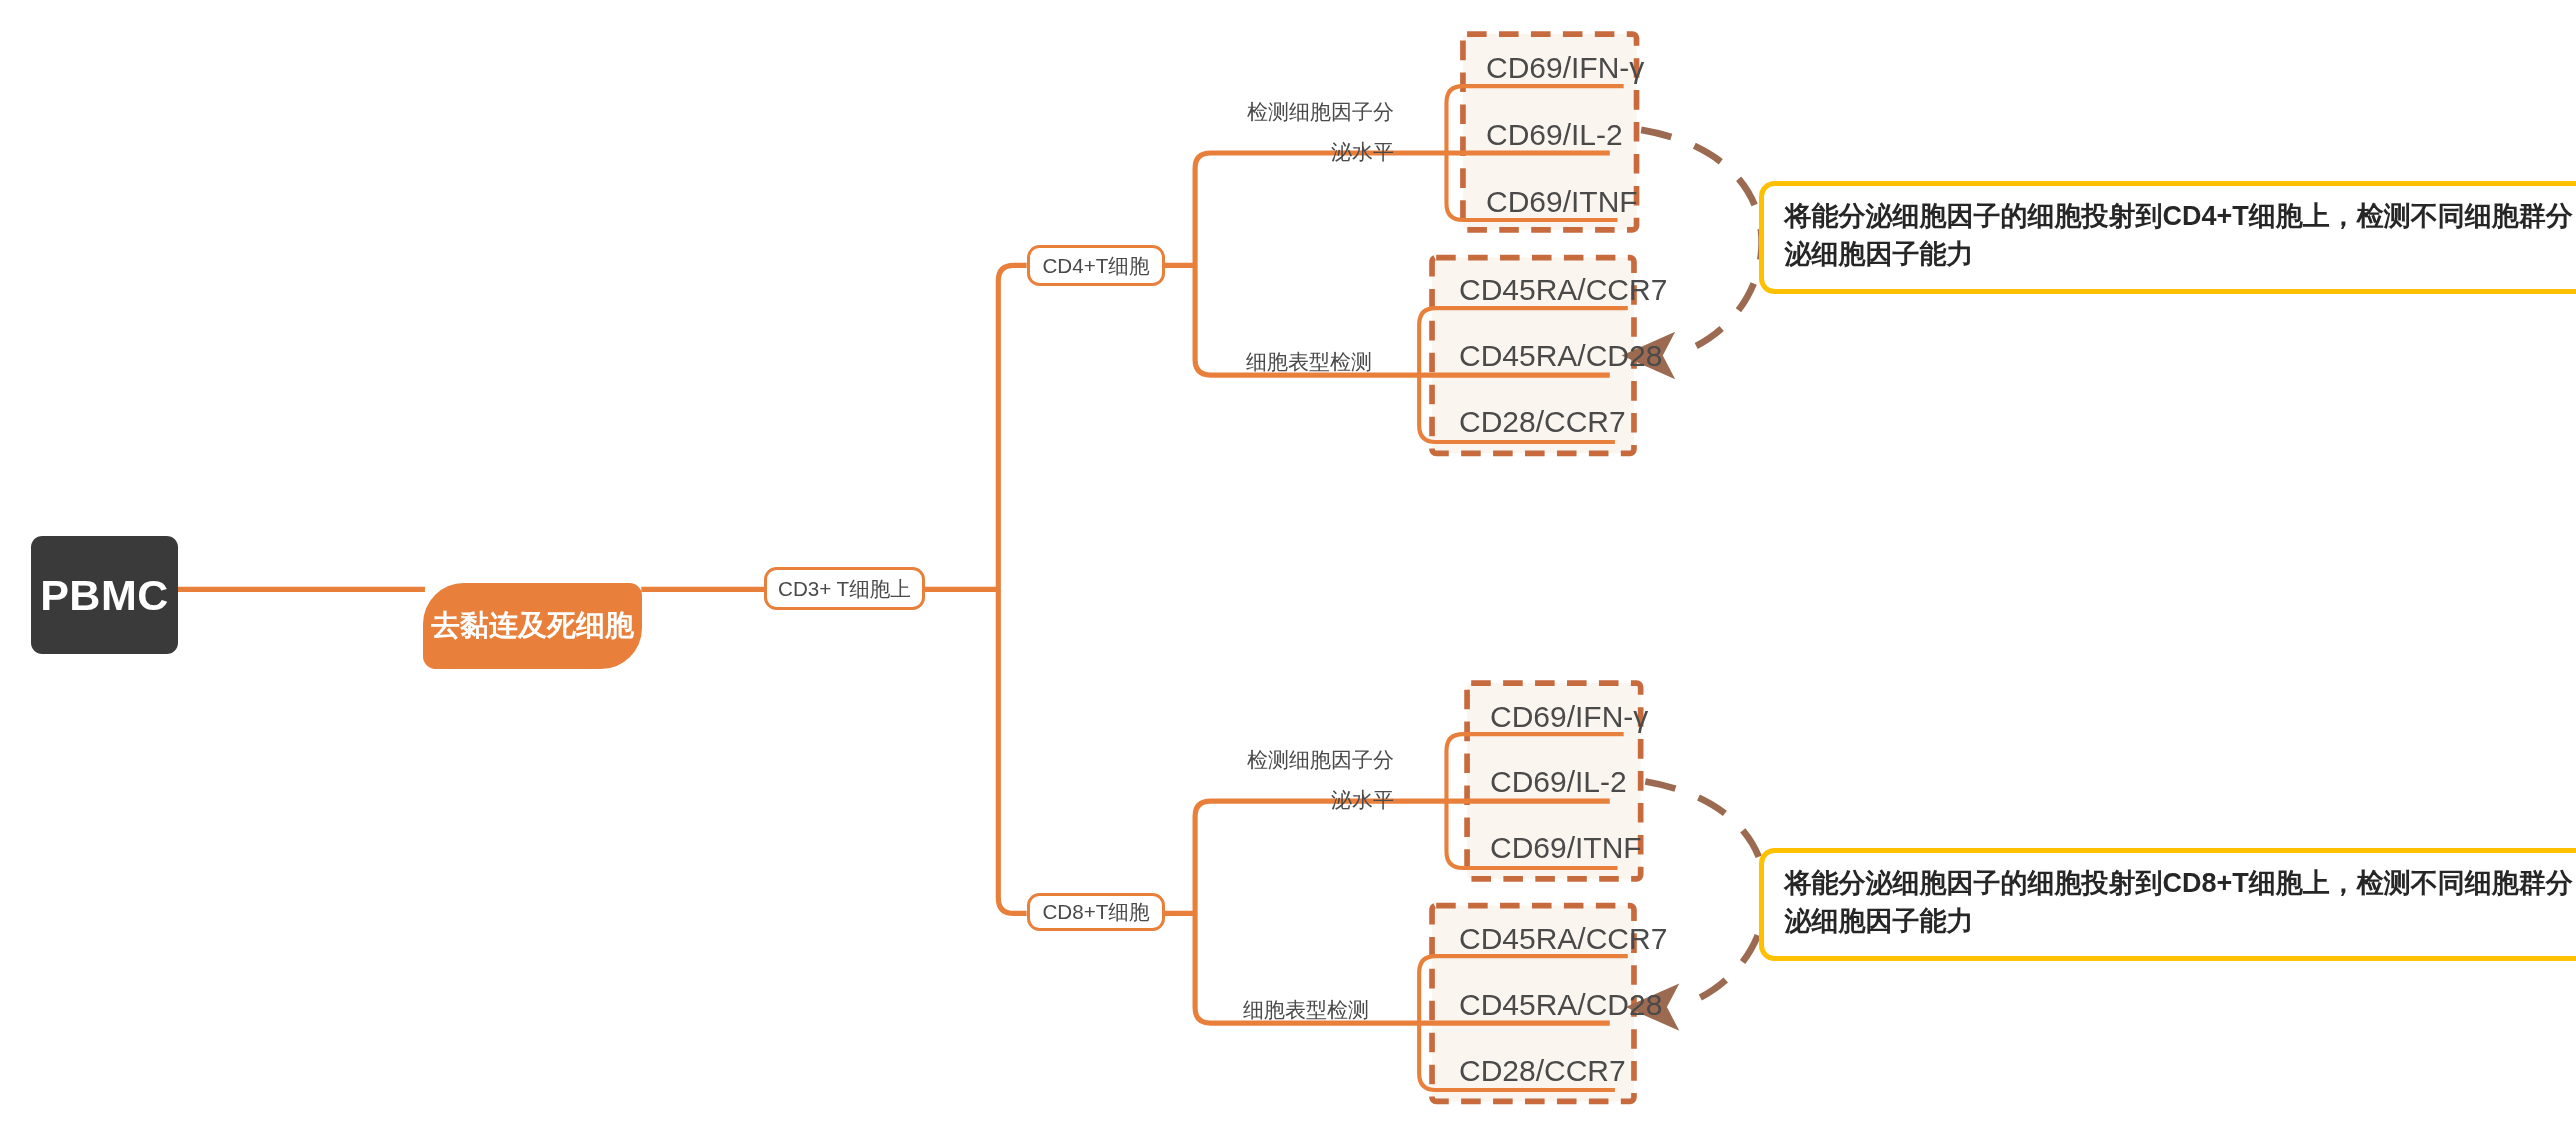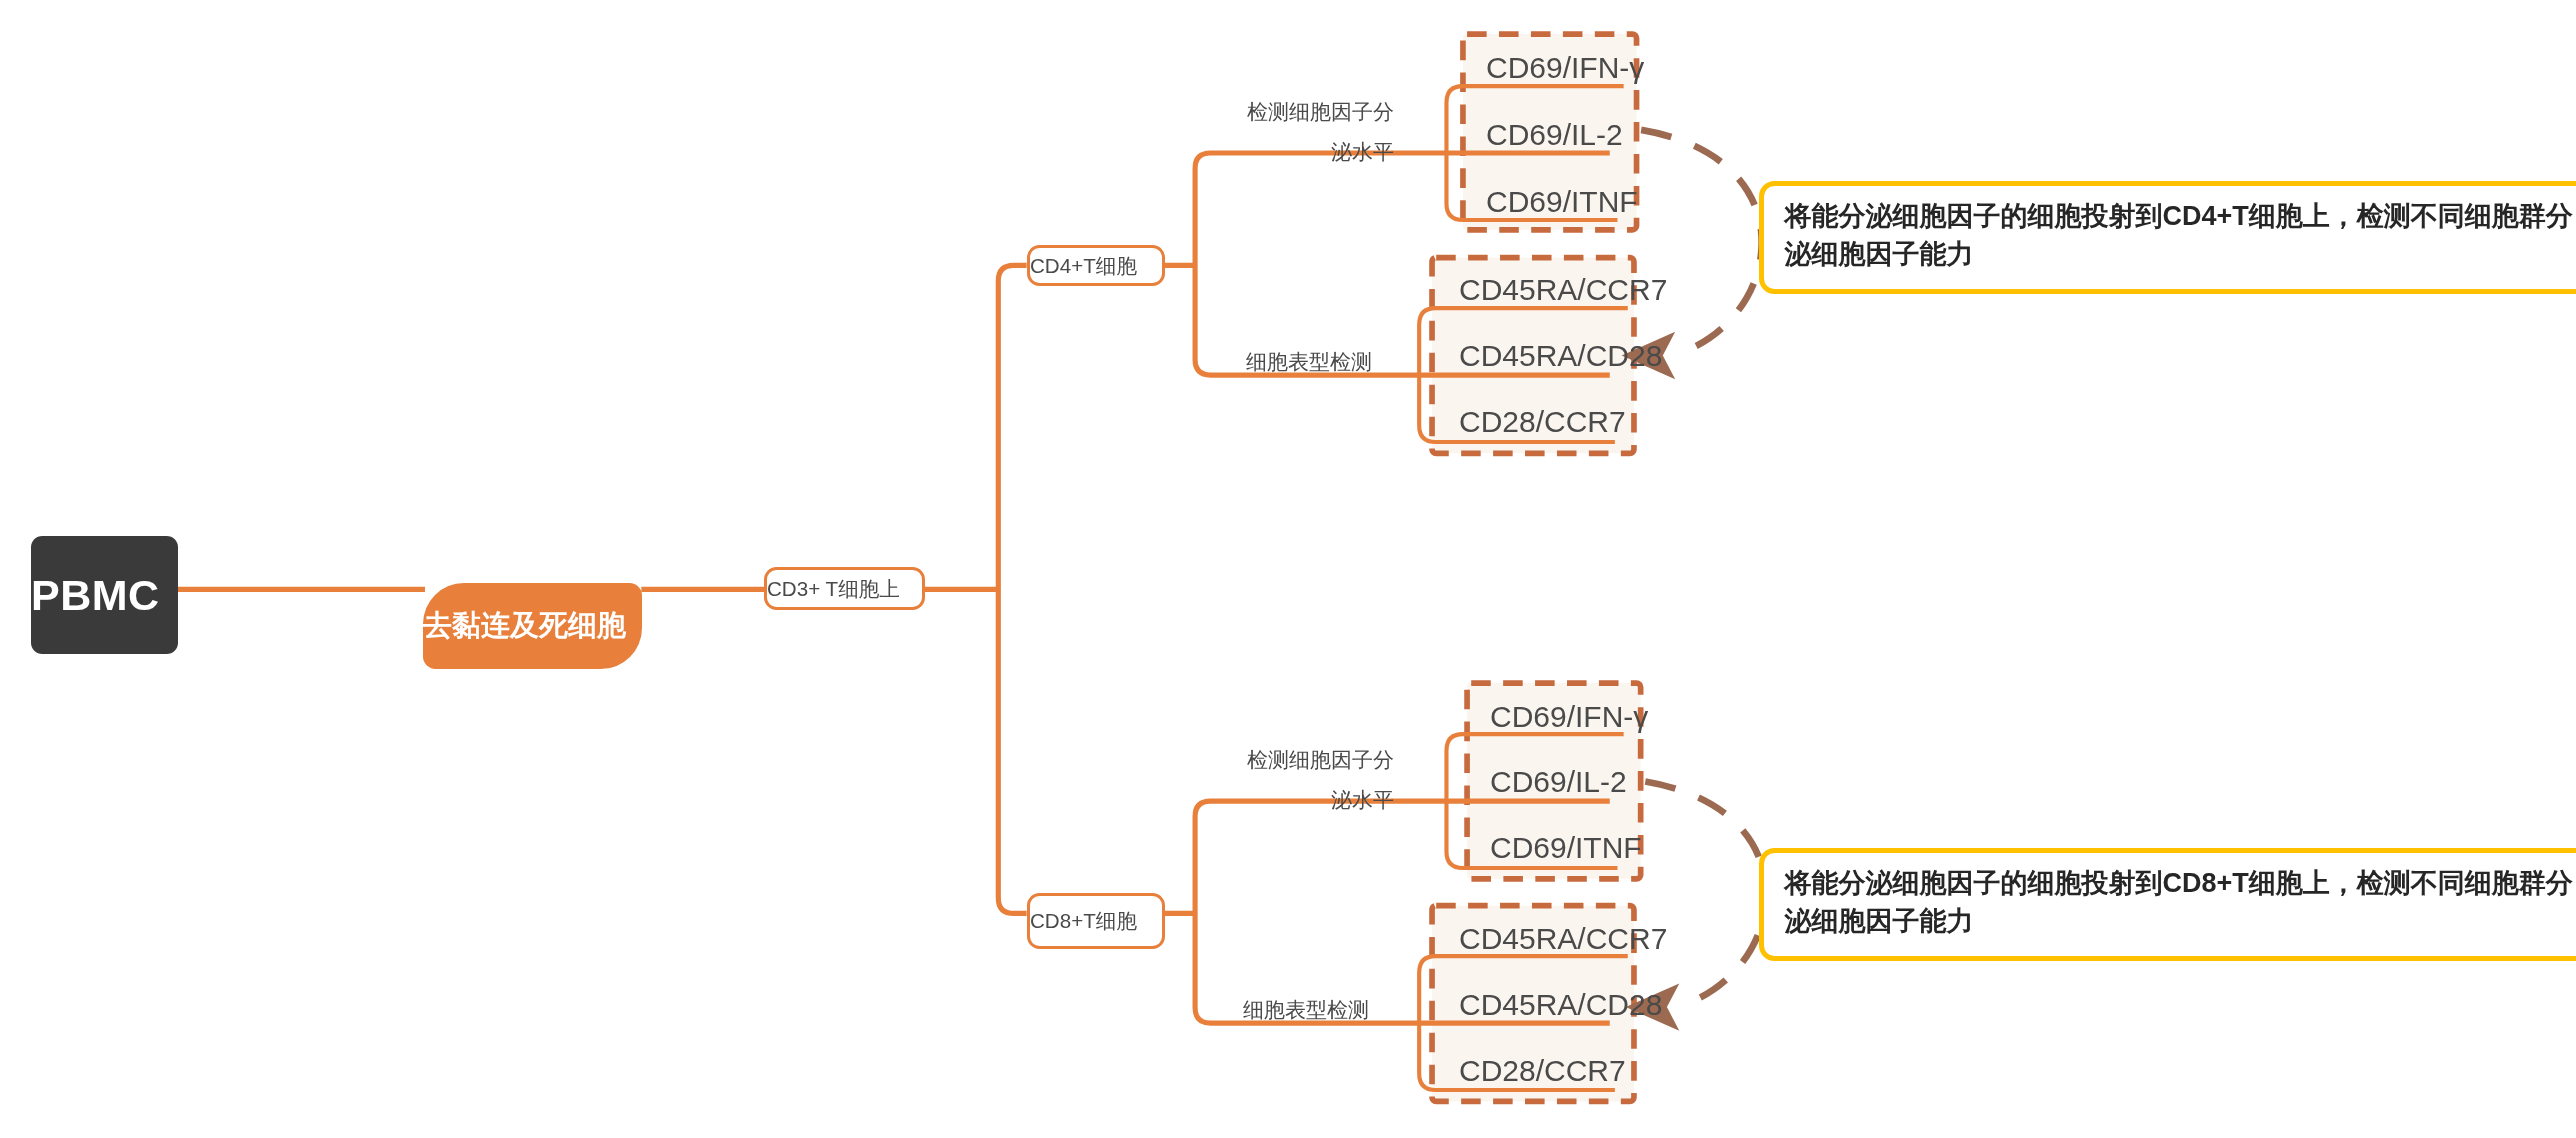--- a/index.html
+++ b/index.html
@@ -20,38 +20,38 @@
     background:#fff;
     font-family:"Liberation Sans","DejaVu Sans",sans-serif;
     overflow:hidden;
   }
   #wires{position:absolute;left:0;top:0;width:2657px;height:1138px;}
   .line{stroke:var(--orange);stroke-width:10;fill:none;}
   .bracket{stroke:var(--orange);stroke-width:8;fill:none;}
   .dashed-panel{fill:var(--panel_cream);stroke:var(--orange_dashed);stroke-width:11;stroke-dasharray:38 24;}
   .arc{stroke:var(--arrow_brown);stroke-width:13;fill:none;stroke-dasharray:60 48;}
   .arrowhead{fill:var(--arrow_brown);stroke:none;}
-  .node{position:absolute;display:flex;align-items:center;box-sizing:border-box;}
+  .node{position:absolute;display:flex;align-items:center;justify-content:center;box-sizing:border-box;}
   .root-node{
     left:31px;top:536px;width:147px;height:118px;
     background:var(--box_dark);border-radius:11.3px;
     color:var(--white);font-size:43px;font-weight:bold;letter-spacing:0.5px;
   }
   .stage2-node{
     left:423px;top:547px;width:219px;height:86px;
     background:var(--orange);border-radius:41px 12.4px 41px 12.4px;
     color:var(--white);font-size:29px;font-weight:bold;margin-top:36px;
   }
   .outline-node{
     background:var(--white);border:3.6px solid var(--orange);border-radius:12.4px;
     color:var(--text_gray);font-size:20.6px;
   }
   .stage3-node{left:764px;top:567px;width:161px;height:43px;}
   .cd4-node{left:1027px;top:245px;width:138px;height:41px;}
-  .cd8-node{left:1027px;top:893px;width:138px;height:56px;}
+  .cd8-node{left:1027px;top:893px;width:138px;height:38px;}
   .group-label{
     position:absolute;color:var(--text_gray);font-size:21px;line-height:40px;
     white-space:pre-line;
     text-align:right;
   }
   .item-label{
     position:absolute;color:var(--text_gray);font-size:30px;line-height:29px;white-space:nowrap;
   }
   .callout{
     position:absolute;left:1759px;width:866px;box-sizing:border-box;

